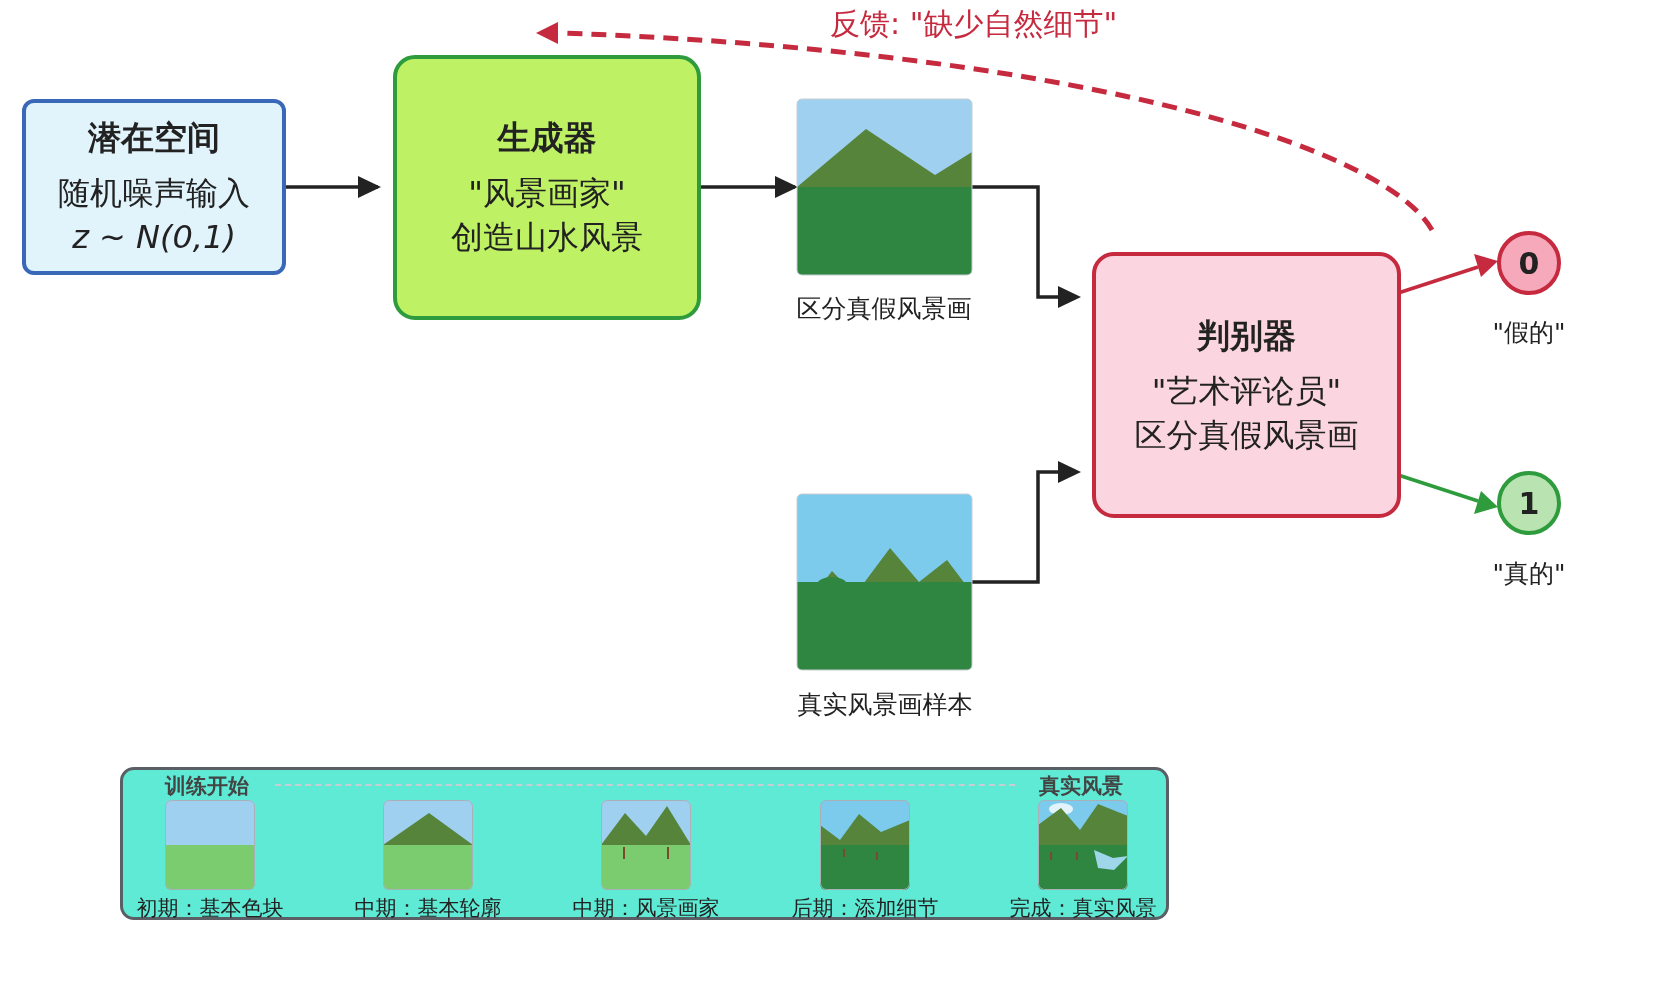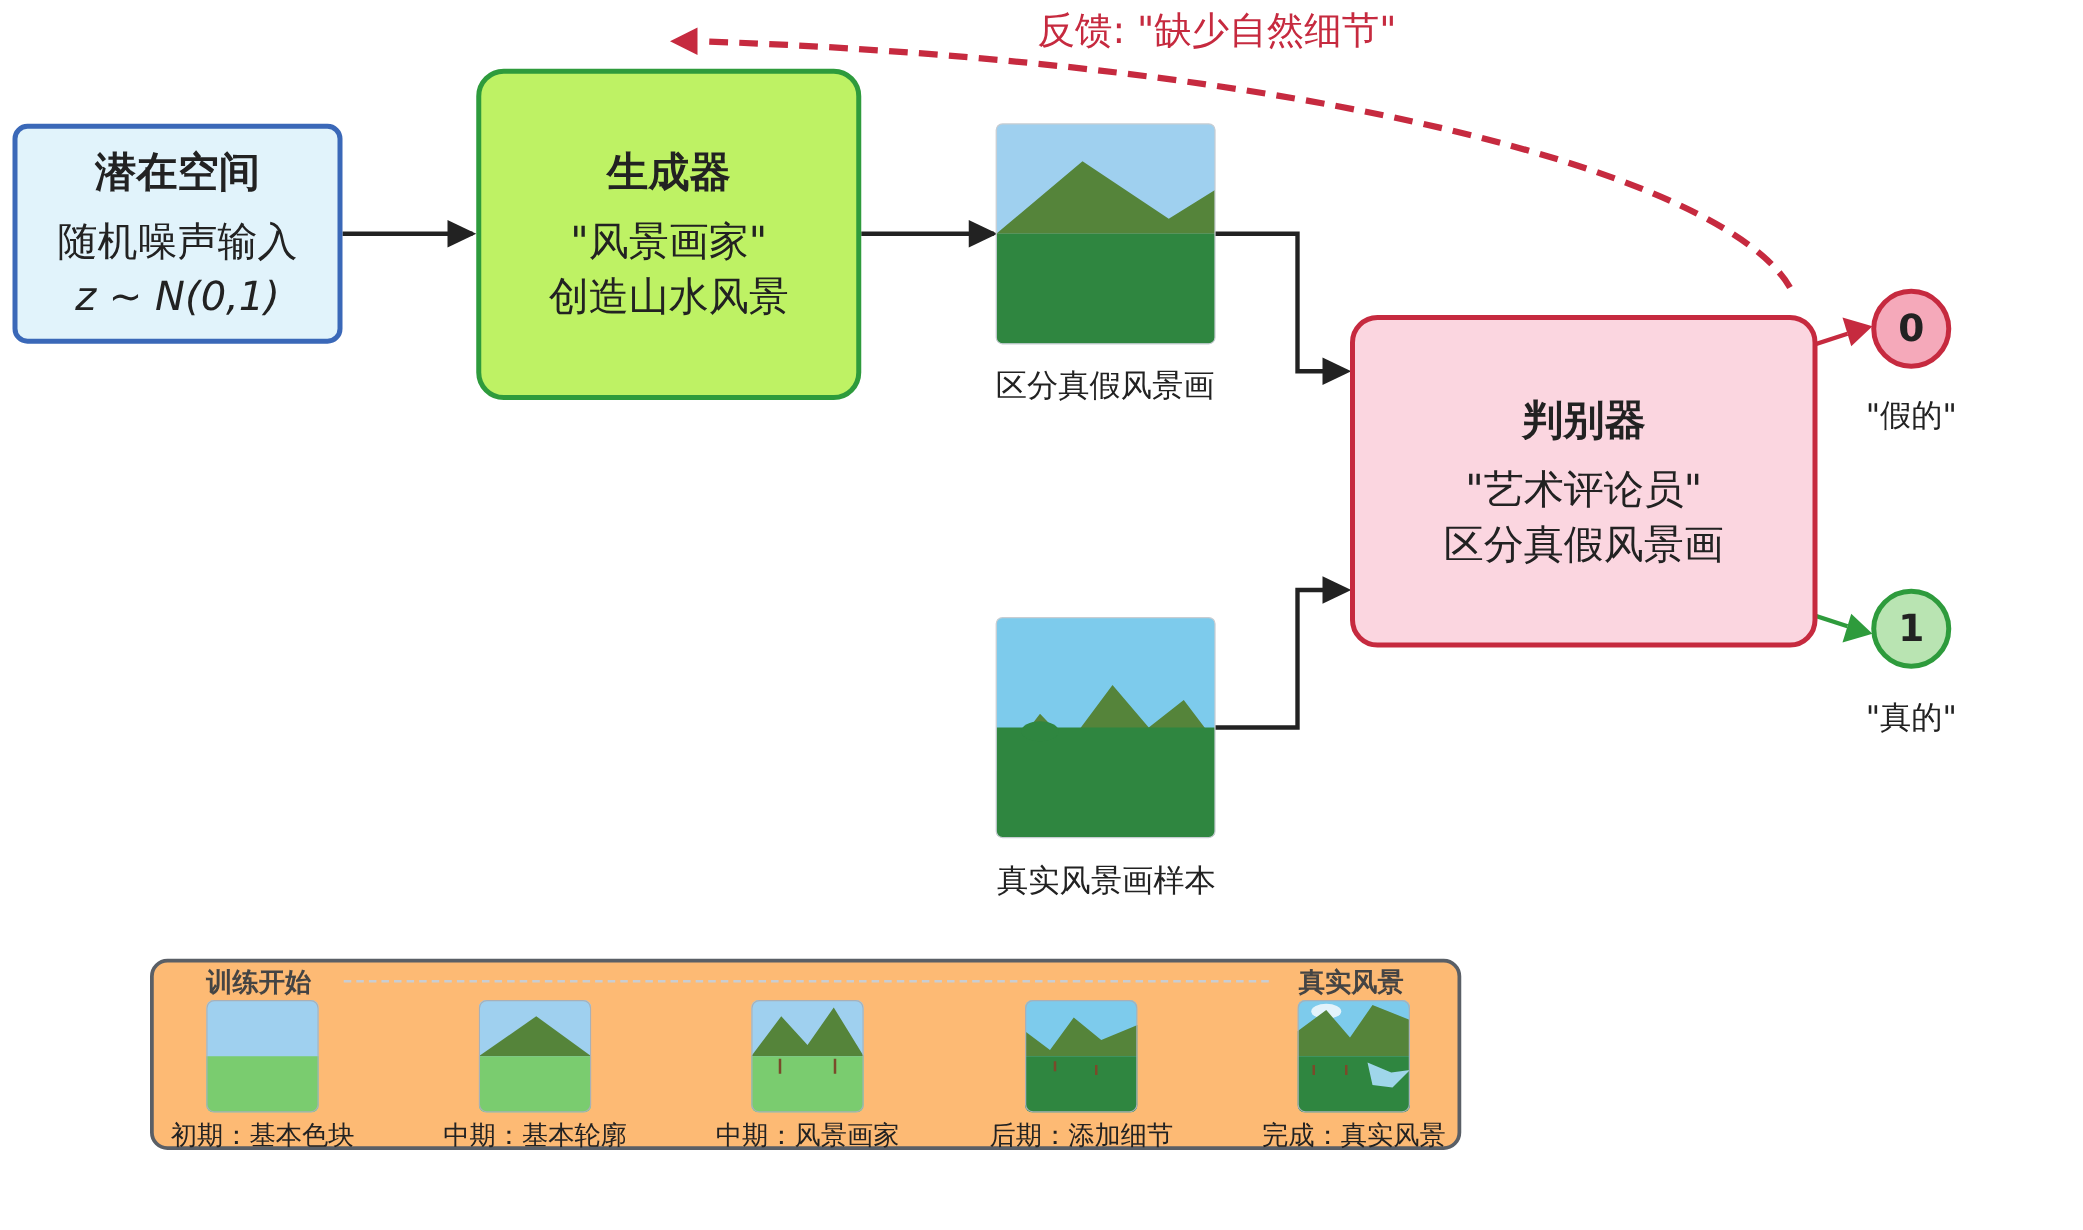--- a/index.html
+++ b/index.html
@@ -1,40 +1,40 @@
 <!DOCTYPE html>
 <html><head>
 <meta charset="utf-8">
 <style>
   html, body { margin: 0; padding: 0; background: #ffffff; }
   body { width: 1666px; height: 984px; position: relative; overflow: hidden;
          font-family: "DejaVu Sans", "Liberation Sans", sans-serif; color: #222; }
   svg#diagram { position: absolute; left: 0; top: 0; }
   .box { position: absolute; box-sizing: border-box; border-radius: 16px; display: flex;
-         flex-direction: column; align-items: center; justify-content: center; text-align: center; }
+         flex-direction: column; align-items: center; justify-content: center; text-align: center; margin-left: 12px; }
   .box .title { font-weight: bold; font-size: 33px; color: #222; margin-bottom: 10px; }
   .box .line { font-size: 32px; color: #222; line-height: 44px; }
   #latent { left: 10px; top: 99px; width: 264px; height: 176px; background: #e1f3fb;
             border: 4px solid #3a68b8; border-radius: 12px; }
   #generator { left: 381px; top: 55px; width: 308px; height: 265px; background: #bef264;
                border: 4px solid #2e9b3c; border-radius: 22px; }
-  #discriminator { left: 1080px; top: 252px; width: 374px; height: 266px; background: #fbd6e0;
+  #discriminator { left: 1080px; top: 252px; width: 309px; height: 266px; background: #fbd6e0;
                    border: 4px solid #c62a3f; border-radius: 22px; }
   .caption { position: absolute; font-size: 25px; color: #222; text-align: center; white-space: nowrap; }
   #gen-caption { left: 784px; top: 292px; width: 200px; }
   #real-caption { left: 760px; top: 688px; width: 250px; }
   #fake-label { left: 1484px; top: 316px; width: 90px; }
   #true-label { left: 1484px; top: 557px; width: 90px; }
   #feedback-label { position: absolute; left: 830px; top: 4px; font-size: 30px; color: #c62a3f; white-space: nowrap; }
   .node { position: absolute; width: 64px; height: 64px; border-radius: 50%; box-sizing: border-box;
           display: flex; align-items: center; justify-content: center; font-weight: bold; font-size: 30px; color: #222; }
   #node-fake { left: 1497px; top: 231px; background: #f5a9ba; border: 4px solid #c62a3f; }
   #node-real { left: 1497px; top: 471px; background: #b9e4b2; border: 4px solid #2e9b3c; }
   #legend { position: absolute; left: 120px; top: 767px; width: 1049px; height: 153px; box-sizing: border-box;
-            border: 3px solid #5a5f66; border-radius: 14px; background: #fdba74; }
+            border: 3px solid #5a5f66; border-radius: 14px; background: #5eead4; }
   .legend-head { position: absolute; top: 2px; font-weight: bold; font-size: 21px; color: #444; }
   #legend-start { left: 42px; }
   #legend-end { left: 916px; }
   #legend-dash { position: absolute; left: 152px; top: 14px; width: 740px; height: 0; border-top: 2px dashed #c9cdd2; }
   .stage { position: absolute; top: 30px; width: 200px; text-align: center; }
   .stage svg { display: block; margin: 0 auto; }
   .stage .stage-label { font-size: 21px; color: #222; margin-top: 4px; white-space: nowrap; }
 </style>
 </head>
 <body>

